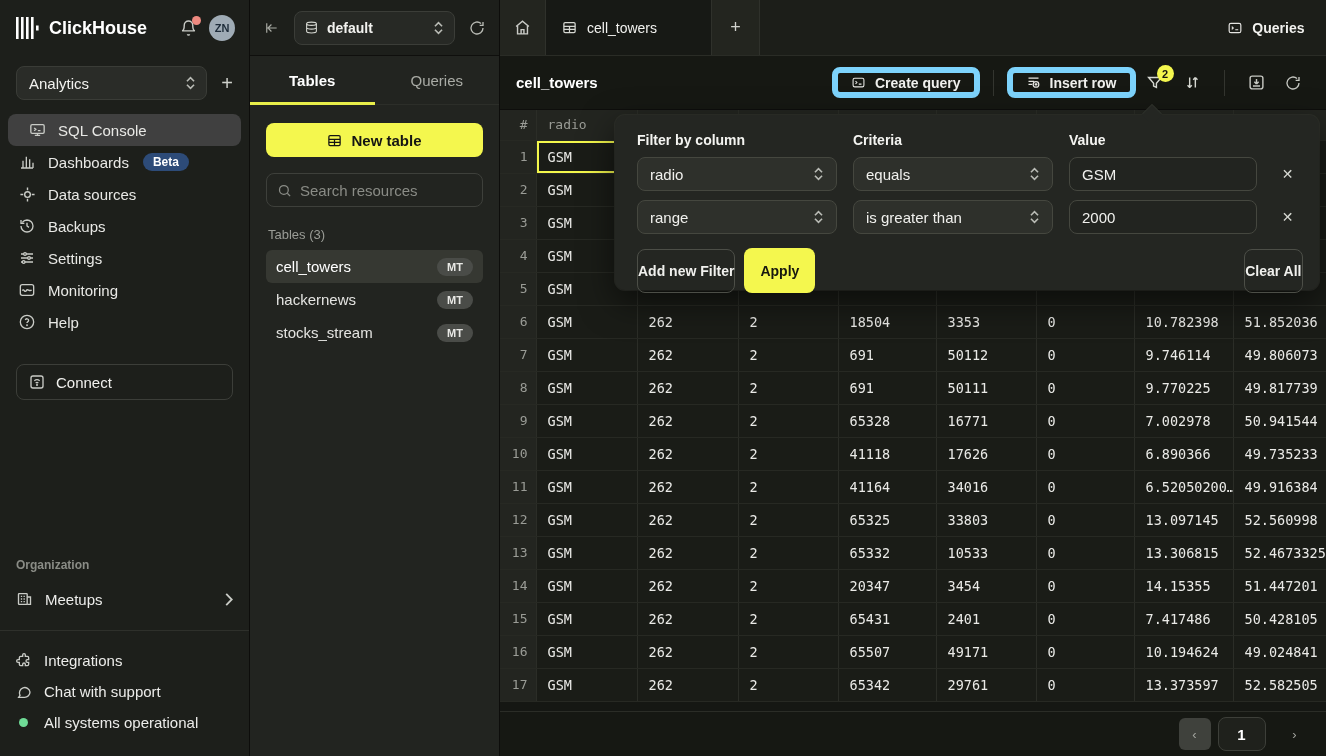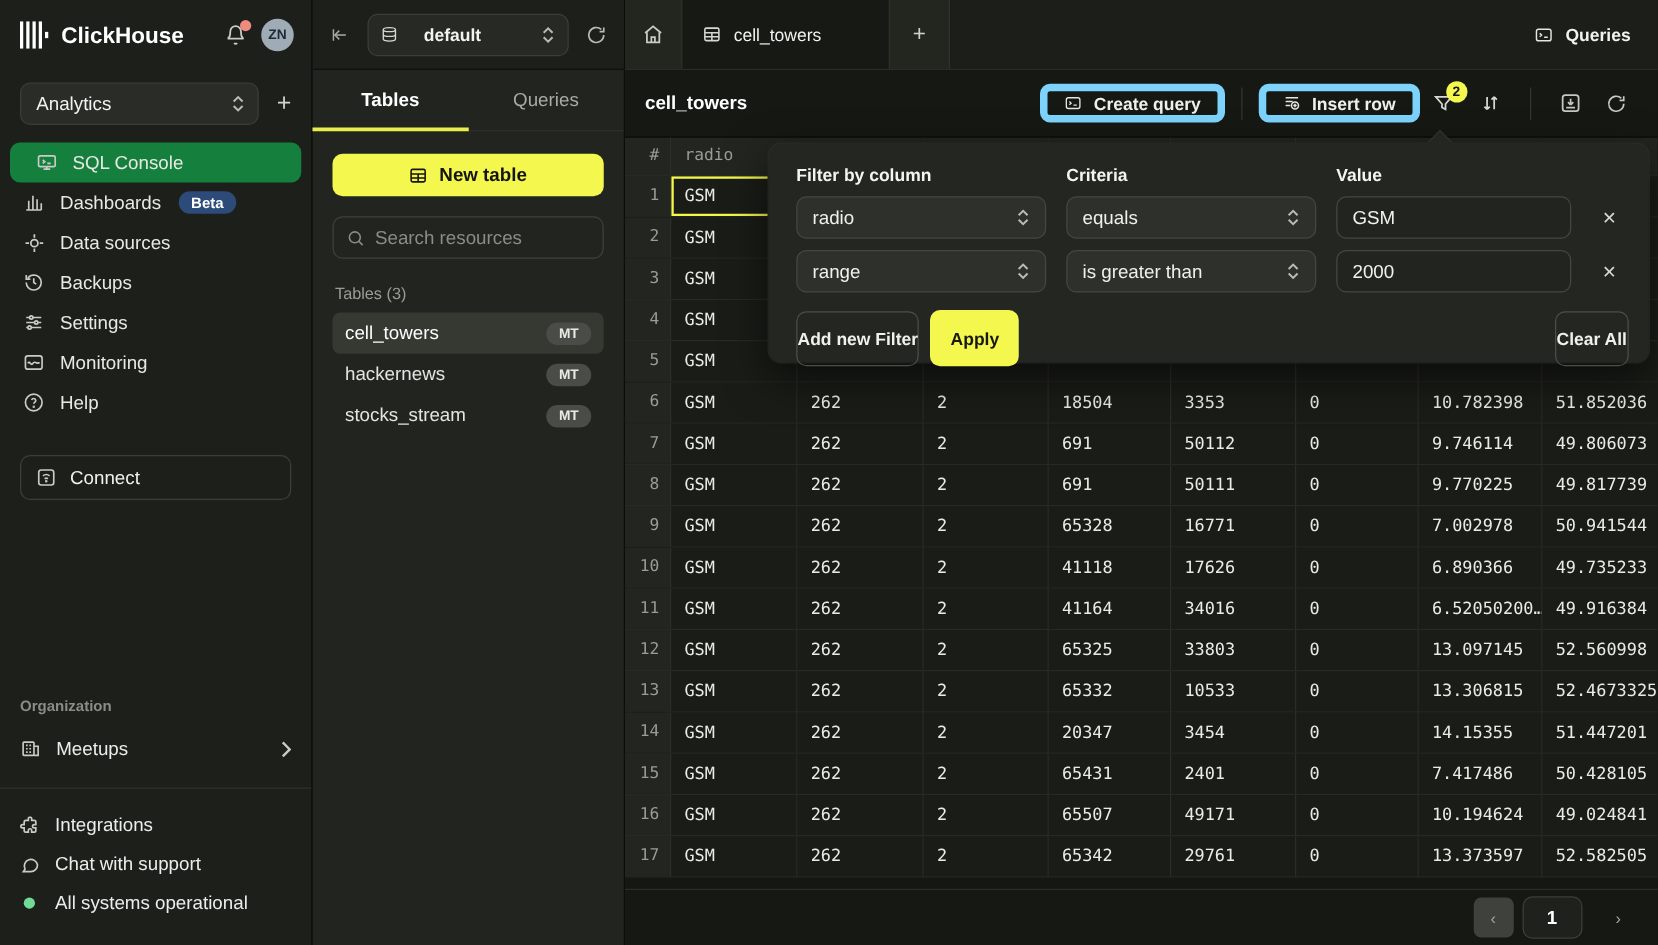--- a/index.html
+++ b/index.html
@@ -17,21 +17,21 @@
   .avatar { width:26px; height:26px; border-radius:50%; background:#9fabb5; color:#1d2b39;
     font-size:11px; font-weight:700; display:flex; align-items:center; justify-content:center; }
   .ws-row { display:flex; align-items:center; gap:14px; padding:10px 16px 14px 16px; }
   .ws-select { flex:1; height:34px; background:#2a2c28; border:1px solid #3a3c37; border-radius:8px;
     display:flex; align-items:center; padding:0 10px 0 12px; font-size:15px; color:#f2f2ef; }
   .ws-select span { flex:1; }
   .plus-btn { color:#cfd1cc; font-size:20px; line-height:1; cursor:pointer; }
   .nav { padding:0 8px; }
   .nav-item { display:flex; align-items:center; gap:12px; height:32px; padding:0 10px; border-radius:8px;
     font-size:15px; color:#e8e8e5; cursor:pointer; }
-  .nav-item.active { background:#15803d;padding-left:20px; }
+  .nav-item.active { background:#404040;padding-left:20px; }
   .nav-item .ico { width:18px; display:flex; justify-content:center; color:#c9cbc6; }
   .badge-beta { margin-left:2px; background:#2d4b78; color:#fff; font-size:12px; font-weight:600;
     padding:2px 10px; border-radius:999px; }
   .connect-btn { margin:26px 16px 0 16px; height:36px; border:1px solid #3c3e39; border-radius:8px;
     display:flex; align-items:center; gap:11px; padding:0 12px; font-size:15px; color:#f0f0ed; cursor:pointer; }
   .sb-bottom { position:absolute; bottom:0; left:0; right:0; }
   .org-label { color:#8a8c86; font-size:12px; font-weight:700; padding:0 16px; margin-bottom:12px; }
   .meetups { display:flex; align-items:center; gap:12px; padding:0 16px; height:30px; font-size:15px; cursor:pointer; }
   .meetups .grow { flex:1; }
   .sb-divider { border-top:1px solid #2e302b; margin:16px 0 14px 0; }
@@ -39,21 +39,21 @@
   .foot-item .ico { width:16px; display:flex; justify-content:center; color:#c9cbc6; }
   .green-dot { width:9px; height:9px; border-radius:50%; background:#6fdb96; margin:0 4px 0 3px; }
   .sb-bottom-pad { height:18px; }
 
   
   .explorer { width:250px; min-width:250px; background:#222420; border-right:1px solid #0d0d0b;
     display:flex; flex-direction:column; }
   .exp-top { height:56px; background:#1d1f1b; display:flex; align-items:center; padding:0 14px;
     gap:14px; border-bottom:1px solid #0f0f0d; }
   .db-select { flex:1; height:34px; background:#272925; border:1px solid #3b3d38; border-radius:8px;
-    display:flex; align-items:center; gap:21px; padding:0 10px; font-size:14px; font-weight:600; color:#f2f2ef; cursor:pointer; }
+    display:flex; align-items:center; gap:9px; padding:0 10px; font-size:14px; font-weight:600; color:#f2f2ef; cursor:pointer; }
   .db-select .lbl { flex:1; }
   .icon-btn { color:#b9bbb5; cursor:pointer; display:flex; align-items:center; }
   .exp-tabs { display:flex; height:49px; border-bottom:1px solid #2c2e29; position:relative; }
   .exp-tab { flex:1; display:flex; align-items:center; justify-content:center; font-size:15px;
     color:#a9aba5; cursor:pointer;text-align:center; }
   .exp-tab.active { color:#fff; font-weight:600; }
   .exp-underline { position:absolute; left:0; bottom:-1px; width:50%; height:3px; background:#e9ef4a; }
   .new-table { margin:18px 16px 0 16px; height:34px; background:#f4f74e; border-radius:8px; color:#151513;
     font-size:15px; font-weight:600; display:flex; align-items:center; justify-content:center; gap:9px; cursor:pointer; }
   .search-box { margin:16px 16px 0 16px; height:34px; border:1px solid #3e403b; border-radius:8px;

